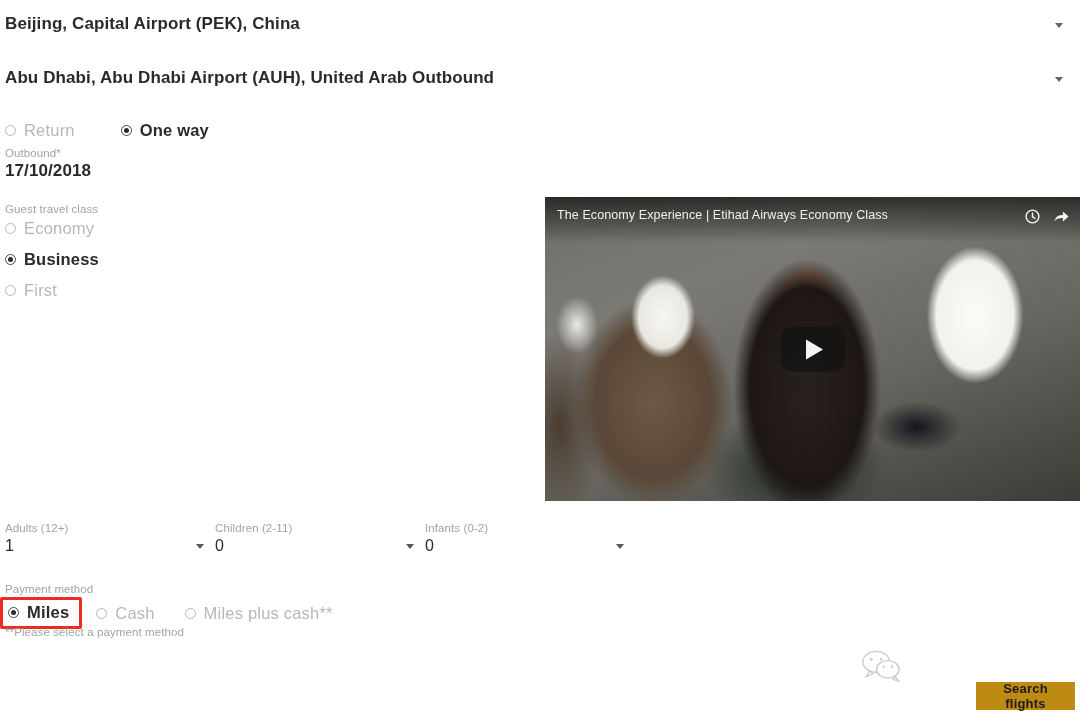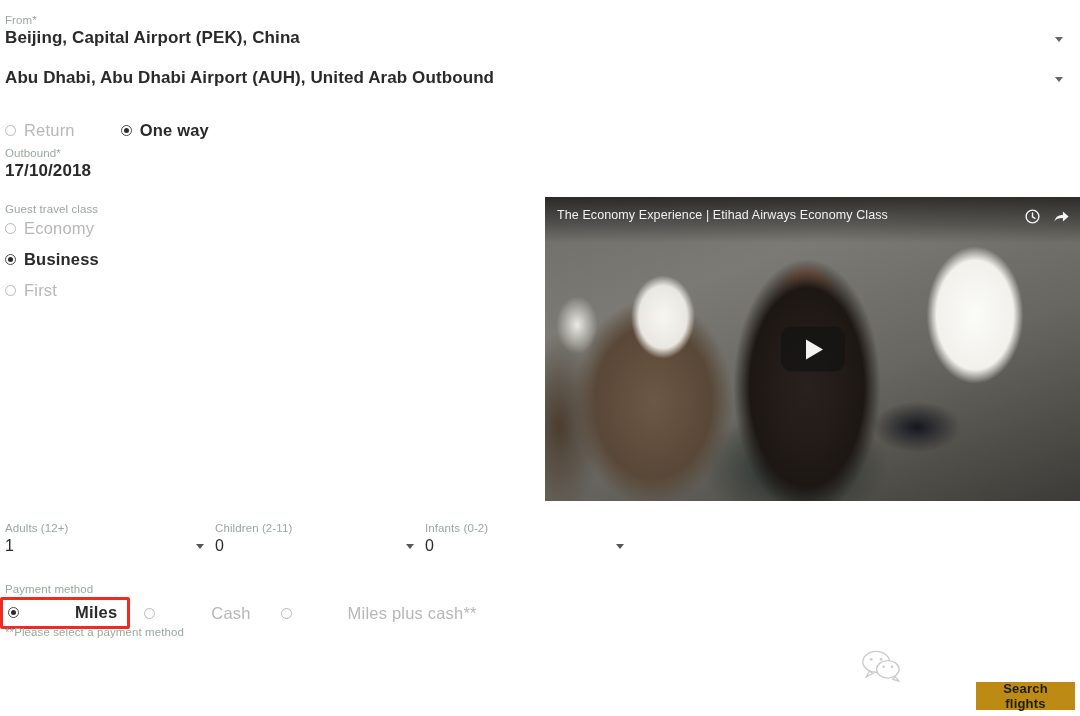--- a/index.html
+++ b/index.html
@@ -104,21 +104,21 @@
   .pax .field-value { font-weight: 400; font-size: 16px; }
   .pax .caret-right { right: 6px; bottom: 8px; border-top-color: #3a3a3a; }
 
   
   #payment-label { left: 5px; top: 582px; }
   #payment-options {
     left: 0px; top: 597px;
     display: flex;
     align-items: center;
   }
-  #payment-options .pay-opt { margin-right: 30px; gap: 48px; }
+  #payment-options .pay-opt { margin-right: 30px; }
   #payment-options .pay-opt:first-child { margin-right: 14px; }
   .pay-highlight {
     border: 3px solid #ee2b21;
     border-radius: 2px;
     padding: 3px 10px 4px 5px;
     box-sizing: border-box;
   }
   .pay-opt .radio-label { font-size: 16.5px; }
   #payment-note {
     left: 5px; top: 626px;
@@ -232,21 +232,20 @@
     letter-spacing: .2px;
     cursor: pointer;
     border: none;
     font-family: "Liberation Sans", sans-serif;
   }
 </style>
 </head>
 <body>
 
 <div class="abs" id="from-field">
-  <div class="field-label">From*</div>
   <div class="field-value">Beijing, Capital Airport (PEK), China</div>
   <span class="caret-right"></span>
 </div>
 
 <div class="abs" id="to-field">
   <div class="field-value">Abu Dhabi, Abu Dhabi Airport (AUH), United Arab Outbound</div>
   <span class="caret-right"></span>
 </div>
 
 <div class="abs radio-row" id="trip-type">

